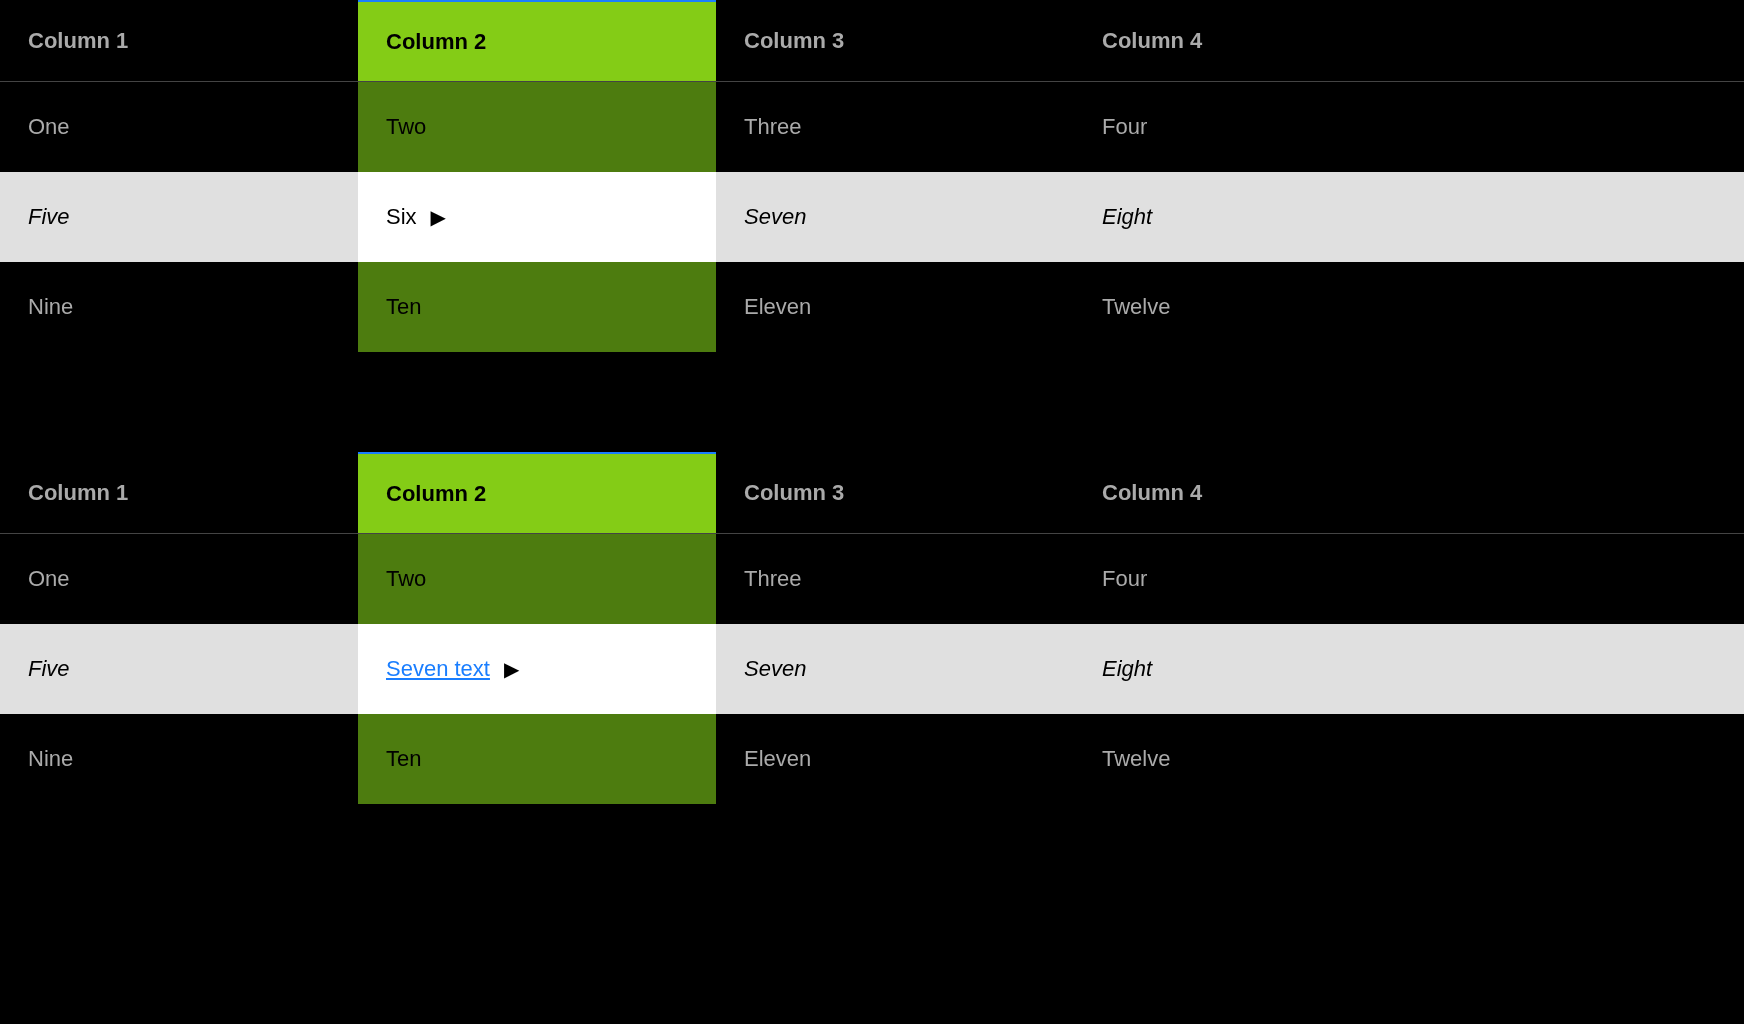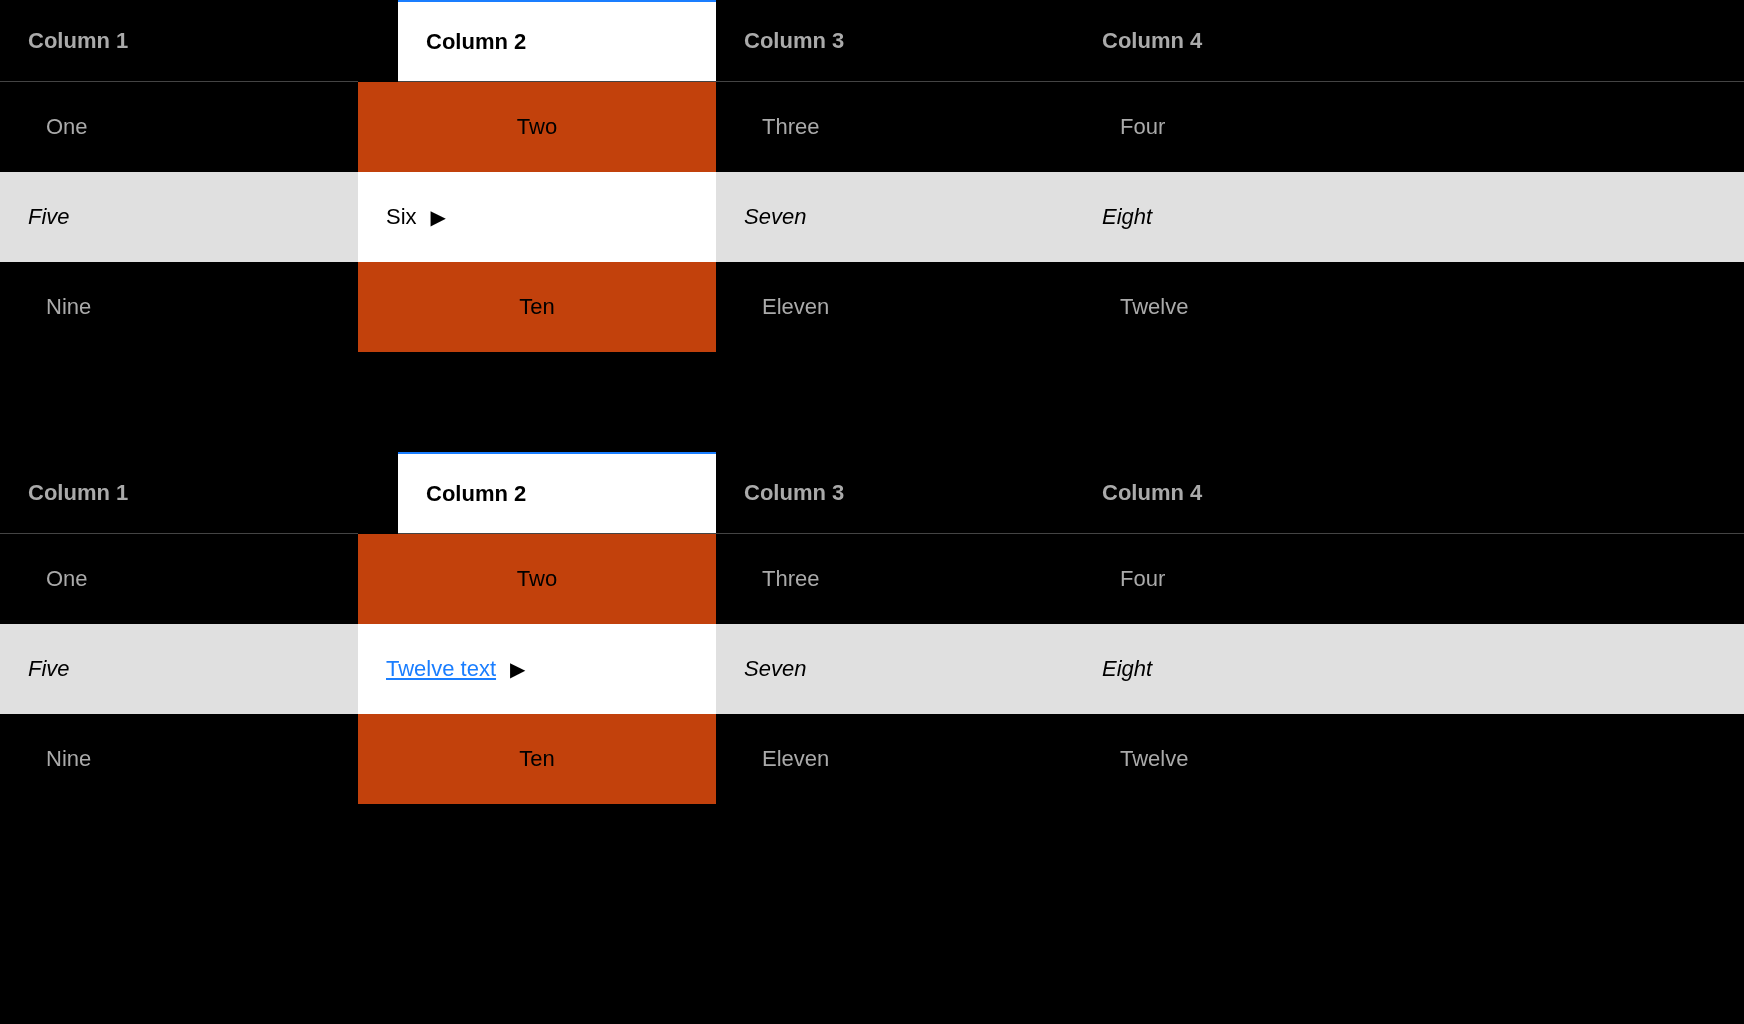--- a/index.html
+++ b/index.html
@@ -34,27 +34,27 @@
     }
 
     
     .header-row .table-cell {
       min-height: 82px;
       border-bottom: 1px solid #444;
       font-weight: 700;
     }
 
     
-    .bg-black { background: #000; color: #aaa; margin-left: 18px; }
+    .bg-black { background: #000; color: #aaa; }
     .bg-light-gray { background: #e0e0e0; color: #000; font-style: italic; }
-    .bg-blue { background: #c2410c; color: #000; justify-content: center; }
+    .bg-blue { background: #4d7c0f; color: #000; }
     .bg-blue-light { background: #ffffff; color: #000; }
 
     .header-black { background: #000; color: #aaa; font-weight: 600; }
-    .header-blue { background: #ffffff; color: #000; font-weight: 700; border-bottom: 1px solid rgba(255,255,255,0.3); margin-left: 40px; }
+    .header-blue { background: #84cc16; color: #000; font-weight: 700; border-bottom: 1px solid rgba(255,255,255,0.3); }
 
     
     .table-separator {
       height: 100px;
       background: #000;
     }
 
     
     .cursor-icon {
       display: inline-block;
@@ -178,21 +178,21 @@
       <div class="table-cell bg-black">
         <span>Four</span>
       </div>
     </div>
 
     <div class="table-row">
       <div class="table-cell bg-light-gray">
         <span>Five</span>
       </div>
       <div class="table-cell bg-blue-light">
-        <a class="linked-text">Twelve text</a>
+        <a class="linked-text">Seven text</a>
         <span class="cursor-icon">▶</span>
       </div>
       <div class="table-cell bg-light-gray">
         <span>Seven</span>
       </div>
       <div class="table-cell bg-light-gray">
         <span>Eight</span>
       </div>
     </div>
 

